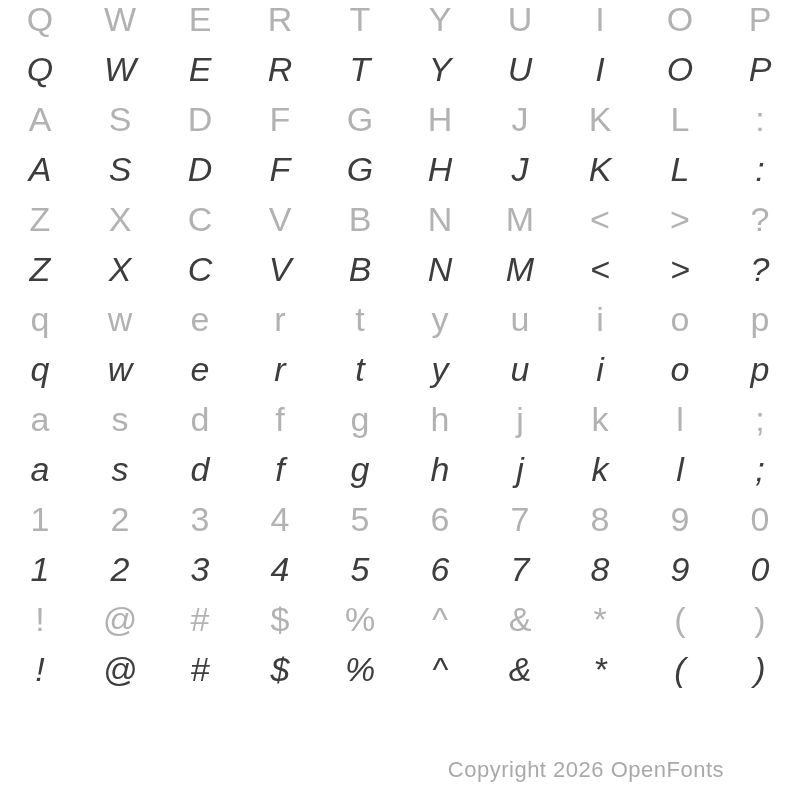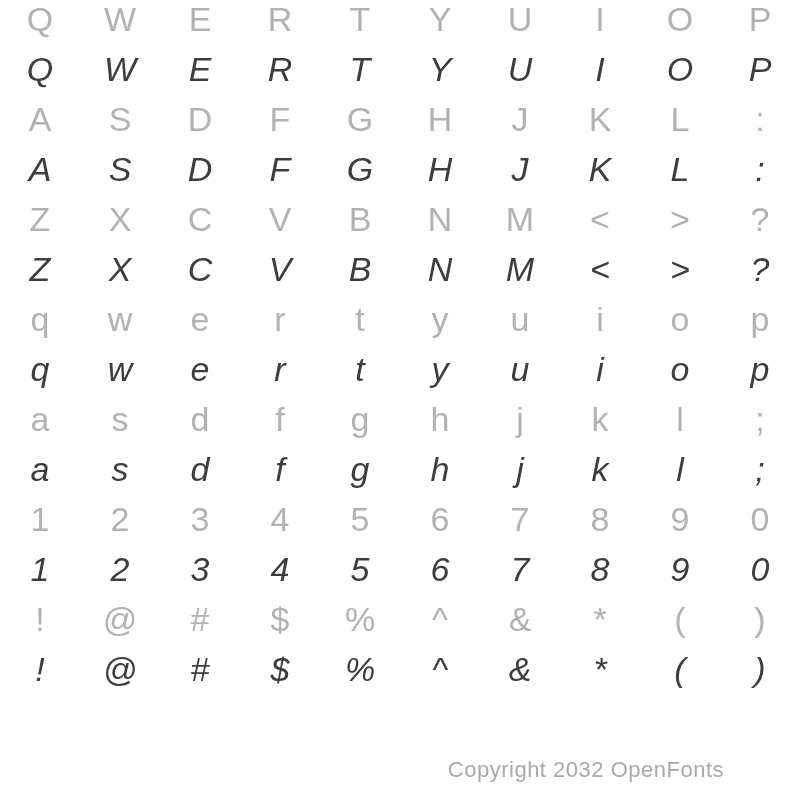--- a/index.html
+++ b/index.html
@@ -67,14 +67,14 @@
       <div class="glyph-row italic" style="top: 244px;"><span class="glyph-cell">Z</span><span class="glyph-cell">X</span><span class="glyph-cell">C</span><span class="glyph-cell">V</span><span class="glyph-cell">B</span><span class="glyph-cell">N</span><span class="glyph-cell">M</span><span class="glyph-cell">&lt;</span><span class="glyph-cell">&gt;</span><span class="glyph-cell">?</span></div>
       <div class="glyph-row gray" style="top: 294px;"><span class="glyph-cell">q</span><span class="glyph-cell">w</span><span class="glyph-cell">e</span><span class="glyph-cell">r</span><span class="glyph-cell">t</span><span class="glyph-cell">y</span><span class="glyph-cell">u</span><span class="glyph-cell">i</span><span class="glyph-cell">o</span><span class="glyph-cell">p</span></div>
       <div class="glyph-row italic" style="top: 344px;"><span class="glyph-cell">q</span><span class="glyph-cell">w</span><span class="glyph-cell">e</span><span class="glyph-cell">r</span><span class="glyph-cell">t</span><span class="glyph-cell">y</span><span class="glyph-cell">u</span><span class="glyph-cell">i</span><span class="glyph-cell">o</span><span class="glyph-cell">p</span></div>
       <div class="glyph-row gray" style="top: 394px;"><span class="glyph-cell">a</span><span class="glyph-cell">s</span><span class="glyph-cell">d</span><span class="glyph-cell">f</span><span class="glyph-cell">g</span><span class="glyph-cell">h</span><span class="glyph-cell">j</span><span class="glyph-cell">k</span><span class="glyph-cell">l</span><span class="glyph-cell">;</span></div>
       <div class="glyph-row italic" style="top: 444px;"><span class="glyph-cell">a</span><span class="glyph-cell">s</span><span class="glyph-cell">d</span><span class="glyph-cell">f</span><span class="glyph-cell">g</span><span class="glyph-cell">h</span><span class="glyph-cell">j</span><span class="glyph-cell">k</span><span class="glyph-cell">l</span><span class="glyph-cell">;</span></div>
       <div class="glyph-row gray" style="top: 494px;"><span class="glyph-cell">1</span><span class="glyph-cell">2</span><span class="glyph-cell">3</span><span class="glyph-cell">4</span><span class="glyph-cell">5</span><span class="glyph-cell">6</span><span class="glyph-cell">7</span><span class="glyph-cell">8</span><span class="glyph-cell">9</span><span class="glyph-cell">0</span></div>
       <div class="glyph-row italic" style="top: 544px;"><span class="glyph-cell">1</span><span class="glyph-cell">2</span><span class="glyph-cell">3</span><span class="glyph-cell">4</span><span class="glyph-cell">5</span><span class="glyph-cell">6</span><span class="glyph-cell">7</span><span class="glyph-cell">8</span><span class="glyph-cell">9</span><span class="glyph-cell">0</span></div>
       <div class="glyph-row gray" style="top: 594px;"><span class="glyph-cell">!</span><span class="glyph-cell">@</span><span class="glyph-cell">#</span><span class="glyph-cell">$</span><span class="glyph-cell">%</span><span class="glyph-cell">^</span><span class="glyph-cell">&amp;</span><span class="glyph-cell">*</span><span class="glyph-cell">(</span><span class="glyph-cell">)</span></div>
       <div class="glyph-row italic" style="top: 644px;"><span class="glyph-cell">!</span><span class="glyph-cell">@</span><span class="glyph-cell">#</span><span class="glyph-cell">$</span><span class="glyph-cell">%</span><span class="glyph-cell">^</span><span class="glyph-cell">&amp;</span><span class="glyph-cell">*</span><span class="glyph-cell">(</span><span class="glyph-cell">)</span></div>
     </div>
-  <div class="footer-copyright">Copyright 2032 OpenFonts</div>
+  <div class="footer-copyright">Copyright 2026 OpenFonts</div>
 </div>
 
 </body></html>

